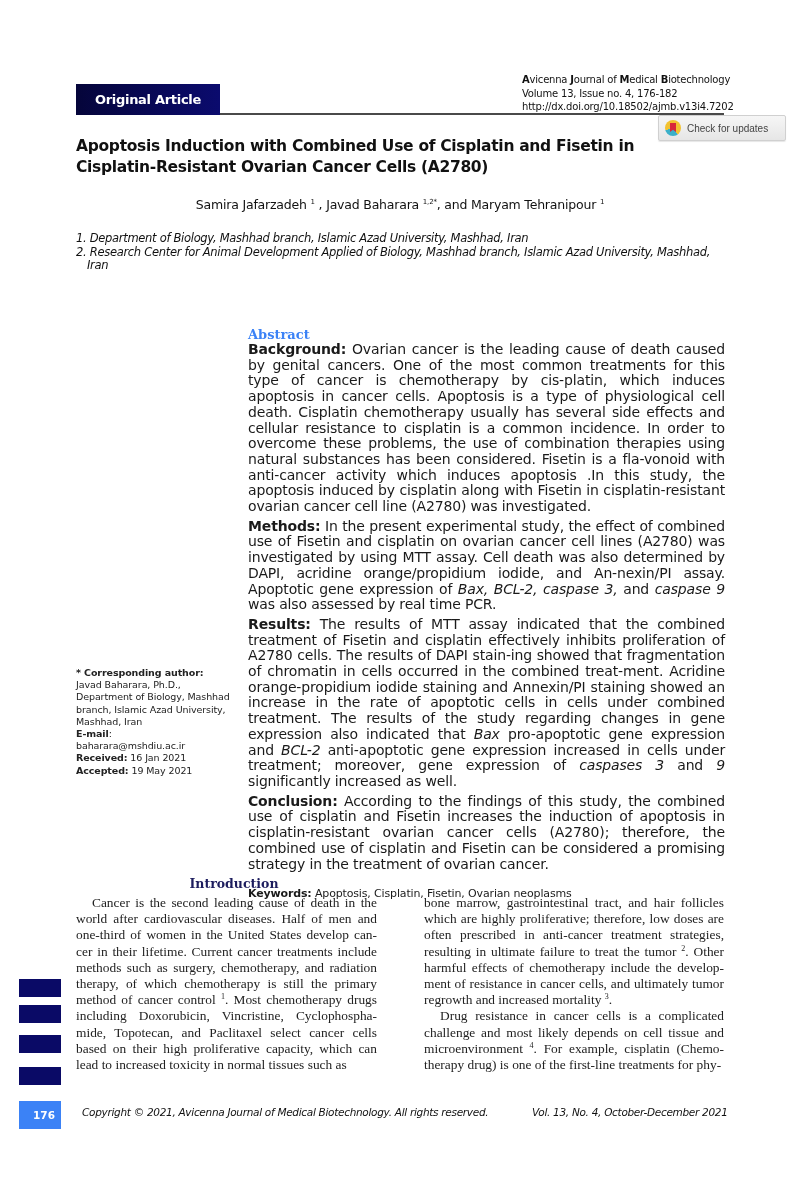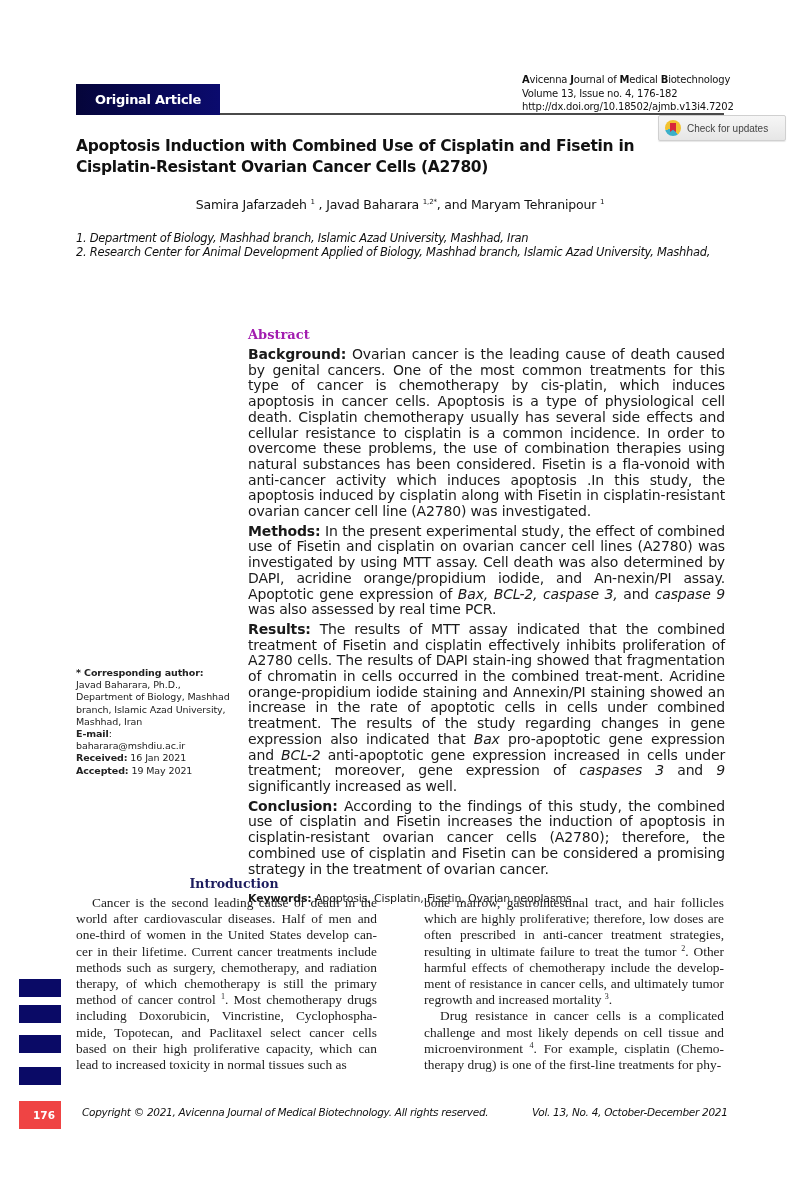--- a/index.html
+++ b/index.html
@@ -29,40 +29,40 @@
 
     .title { position: absolute; left: 76px; top: 136px; width: 600px; font-size: 15.5px; line-height: 21px; color: #111; letter-spacing: -0.3px; }
 
     .authors { position: absolute; left: 0; width: 800px; top: 197px; text-align: center; font-size: 12.5px; color: #111; letter-spacing: -0.2px; }
     .authors sup { font-size: 7px; vertical-align: super; }
 
     .affiliations { position: absolute; left: 76px; top: 232px; width: 660px; font-size: 11.5px; font-style: italic; line-height: 13.5px; color: #111; letter-spacing: -0.3px; }
     .affiliations .aff2-cont { padding-left: 11px; }
 
     .abstract { position: absolute; left: 248px; top: 327px; width: 477px; }
-    .abstract-heading { font-family: "DejaVu Serif", serif; font-size: 13px; font-weight: bold; color: #a21caf; margin-bottom: 5px; }
+    .abstract-heading { font-family: "DejaVu Serif", serif; font-size: 13px; font-weight: bold; color: #3b82f6; }
     .abs-para { font-size: 14px; line-height: 15.7px; text-align: justify; color: #1a1a1a; margin-bottom: 4px; letter-spacing: -0.15px; }
     .abs-para b { font-weight: bold; }
     .abs-para i { }
     .citation { text-align: right; font-size: 9.5px; font-style: italic; margin-top: 12px; color: #222; }
     .keywords { font-size: 11px; margin-top: 14px; }
 
     .corr { position: absolute; left: 76px; top: 667px; width: 170px; font-size: 9.5px; line-height: 12.2px; color: #222; letter-spacing: -0.1px; }
     .corr b { font-weight: bold; }
 
     .intro-heading { position: absolute; left: 84px; width: 300px; top: 876px; text-align: center; font-family: "DejaVu Serif", serif; font-size: 12.5px; font-weight: bold; color: #1d1d5e; }
     .col { position: absolute; font-family: "Liberation Serif", serif; font-size: 13.4px; line-height: 16.2px; text-align: justify; color: #222; }
     .col p { text-indent: 16px; }
     .col p.noindent { text-indent: 0; }
     .col sup { font-size: 8px; vertical-align: super; line-height: 0; }
     .col-left { left: 76px; top: 895px; width: 301px; }
     .col-right { left: 424px; top: 895px; width: 300px; }
 
     .side-bar { position: absolute; left: 19px; width: 42px; height: 18px; background: #0a0a66; }
-    .page-num-box { position: absolute; left: 19px; top: 1101px; width: 42px; height: 28px; background: #ef4444; color: #fff; font-size: 10.5px; font-weight: bold; display: flex; align-items: center; justify-content: center; padding-left: 8px; }
+    .page-num-box { position: absolute; left: 19px; top: 1101px; width: 42px; height: 28px; background: #3b82f6; color: #fff; font-size: 10.5px; font-weight: bold; display: flex; align-items: center; justify-content: center; padding-left: 8px; }
     .footer-copy { position: absolute; left: 82px; top: 1106px; font-size: 10.5px; font-style: italic; color: #111; letter-spacing: -0.3px; }
     .footer-vol { position: absolute; left: 532px; top: 1106px; font-size: 10.5px; font-style: italic; color: #111; letter-spacing: -0.3px; }
   </style>
 </head>
 <body>
 
 <div class="article-type-tab">Original Article</div>
 <div class="header-rule"></div>
 
 <div class="journal-info">
@@ -81,20 +81,21 @@
 <div class="authors">
   <span>Samira Jafarzadeh</span>
   <sup>1</sup><span> , </span><span>Javad Baharara</span>
   <sup>1,2*</sup><span>, and </span><span>Maryam Tehranipour</span>
   <sup>1</sup>
 </div>
 
 <div class="affiliations">
   <div>1. Department of Biology, Mashhad branch, Islamic Azad University, Mashhad, Iran</div>
   <div>2. Research Center for Animal Development Applied of Biology, Mashhad branch, Islamic Azad University, Mashhad,</div>
+  <div class="aff2-cont">Iran</div>
 </div>
 
 <section class="abstract">
   <h2 class="abstract-heading">Abstract</h2>
   <p class="abs-para"><b>Background:</b><span> Ovarian cancer is the leading cause of death caused by genital cancers. One of the most common treatments for this type of cancer is chemotherapy by cis-platin, which induces apoptosis in cancer cells. Apoptosis is a type of physiological cell death. Cisplatin chemotherapy usually has several side effects and cellular resistance to cisplatin is a common incidence. In order to overcome these problems, the use of combination therapies using natural substances has been considered. Fisetin is a fla-vonoid with anti-cancer activity which induces apoptosis .In this study, the apoptosis induced by cisplatin along with Fisetin in cisplatin-resistant ovarian cancer cell line (A2780) was investigated.</span></p>
   <p class="abs-para"><b>Methods:</b><span> In the present experimental study, the effect of combined use of Fisetin and cisplatin on ovarian cancer cell lines (A2780) was investigated by using MTT assay. Cell death was also determined by DAPI, acridine orange/propidium iodide, and An-nexin/PI assay. Apoptotic gene expression of </span><i>Bax, BCL-2, caspase 3,</i><span> and </span><i>caspase 9</i><span> was also assessed by real time PCR.</span></p>
   <p class="abs-para"><b>Results:</b><span> The results of MTT assay indicated that the combined treatment of Fisetin and cisplatin effectively inhibits proliferation of A2780 cells. The results of DAPI stain-ing showed that fragmentation of chromatin in cells occurred in the combined treat-ment. Acridine orange-propidium iodide staining and Annexin/PI staining showed an increase in the rate of apoptotic cells in cells under combined treatment. The results of the study regarding changes in gene expression also indicated that </span><i>Bax</i><span> pro-apoptotic gene expression and </span><i>BCL-2</i><span> anti-apoptotic gene expression increased in cells under treatment; moreover, gene expression of </span><i>caspases 3</i><span> and </span><i>9</i><span> significantly increased as well.</span></p>
   <p class="abs-para"><b>Conclusion:</b><span> According to the findings of this study, the combined use of cisplatin and Fisetin increases the induction of apoptosis in cisplatin-resistant ovarian cancer cells (A2780); therefore, the combined use of cisplatin and Fisetin can be considered a promising strategy in the treatment of ovarian cancer.</span></p>
   <div class="keywords abs-para"><b>Keywords:</b><span> Apoptosis, Cisplatin, Fisetin, Ovarian neoplasms</span></div>
 </section>

